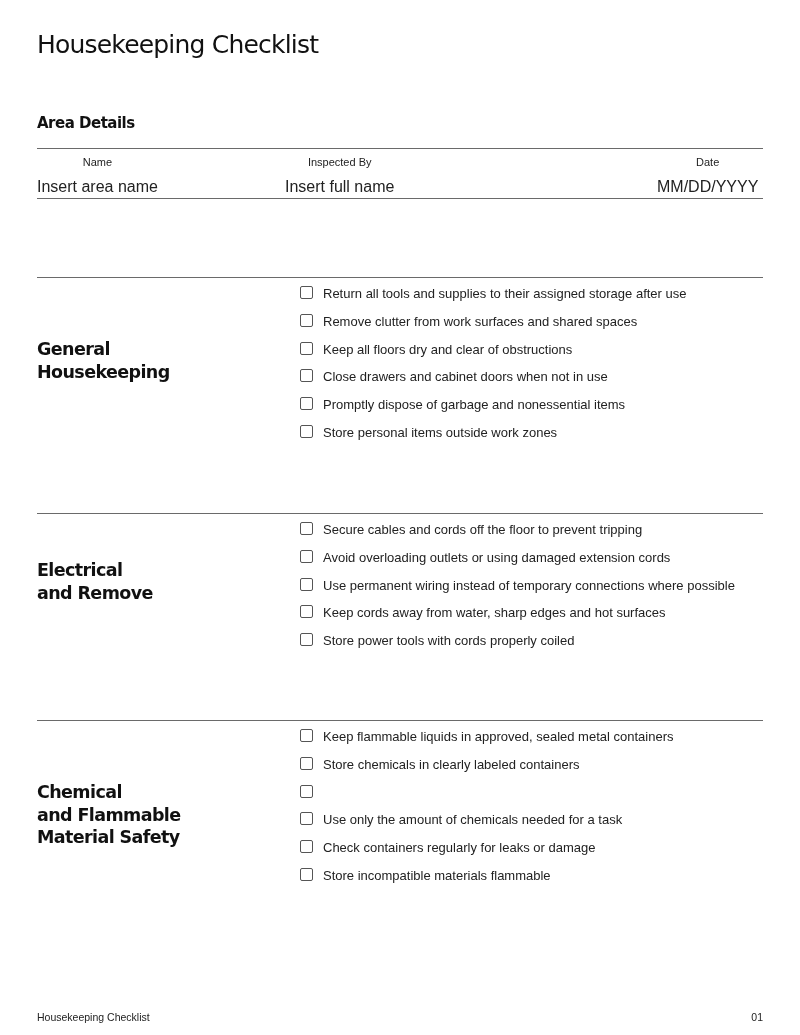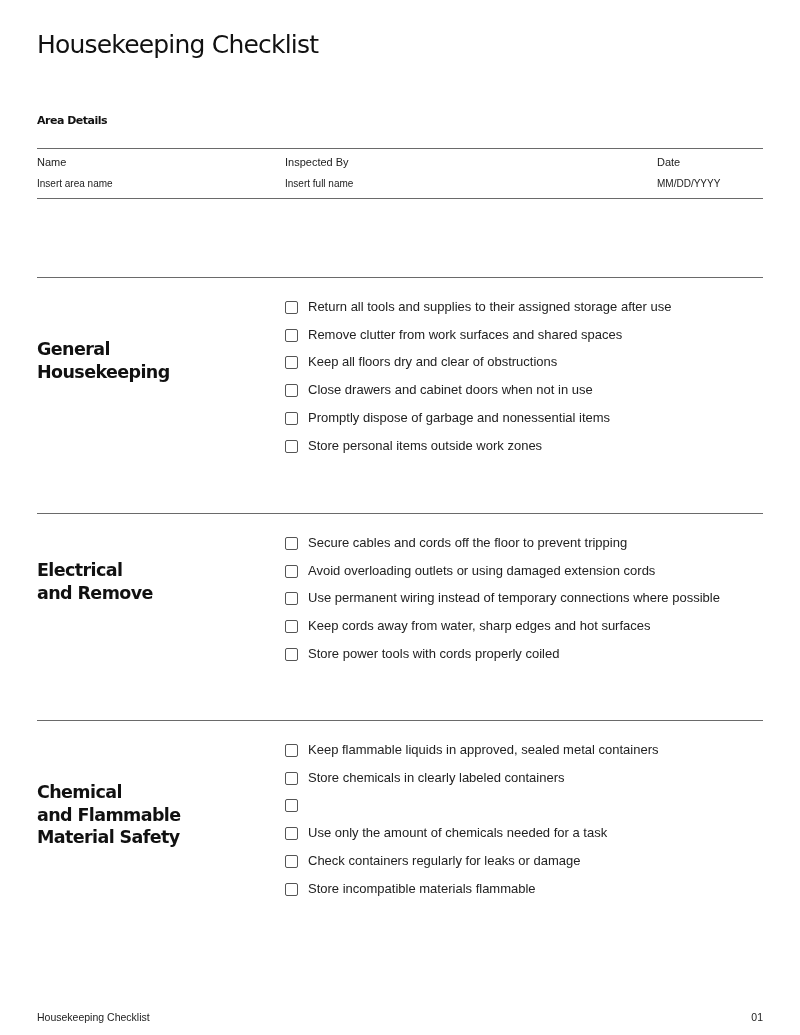--- a/index.html
+++ b/index.html
@@ -12,34 +12,34 @@
     }
     .title {
       position: absolute; left: 37px; top: 30px;
       font-family: "DejaVu Sans", sans-serif;
       font-size: 25px; font-weight: 500; letter-spacing: -0.8px;
       color: #111;
     }
     .area-title {
       position: absolute; left: 37px; top: 114px;
       font-family: "DejaVu Sans", sans-serif;
-      font-size: 11px; letter-spacing: -0.5px; color: #111;
+      font-size: 15px; letter-spacing: -0.5px; color: #111;
     }
     .hr { position: absolute; left: 37px; width: 726px; height: 1px; background: #6a6a6a; }
-    .field { position: absolute; }
+    .field { position: absolute; text-align: center; }
     .field-label { font-size: 11px; color: #222; display: block; }
-    .field-value { font-size: 10px; color: #222; display: block; margin-top: 10px; }
+    .field-value { font-size: 16px; color: #222; display: block; margin-top: 10px; }
     .section-title {
       position: absolute; left: 37px;
       font-family: "DejaVu Sans", sans-serif;
       font-size: 17.5px; line-height: 22.5px; letter-spacing: -0.6px;
       color: #111; width: 220px; margin-top: 47px;
     }
     .checklist { position: absolute; left: 285px; list-style: none; }
-    .check-item { display: flex; align-items: flex-end; height: 27.8px; }
+    .check-item { display: flex; align-items: flex-start; height: 27.8px; margin-left: 15px; }
     .checkbox {
       width: 13px; height: 13px; border: 1px solid #555; border-radius: 2px;
       margin-right: 10px; flex: 0 0 13px; background: #fff;
     }
     .check-label { font-size: 13px; color: #222; white-space: nowrap; }
     .footer-left { position: absolute; left: 37px; top: 1011px; font-size: 10.5px; color: #222; }
     .footer-right { position: absolute; right: 37px; top: 1011px; font-size: 10.5px; color: #222; }
   </style>
 </head>
 <body>

